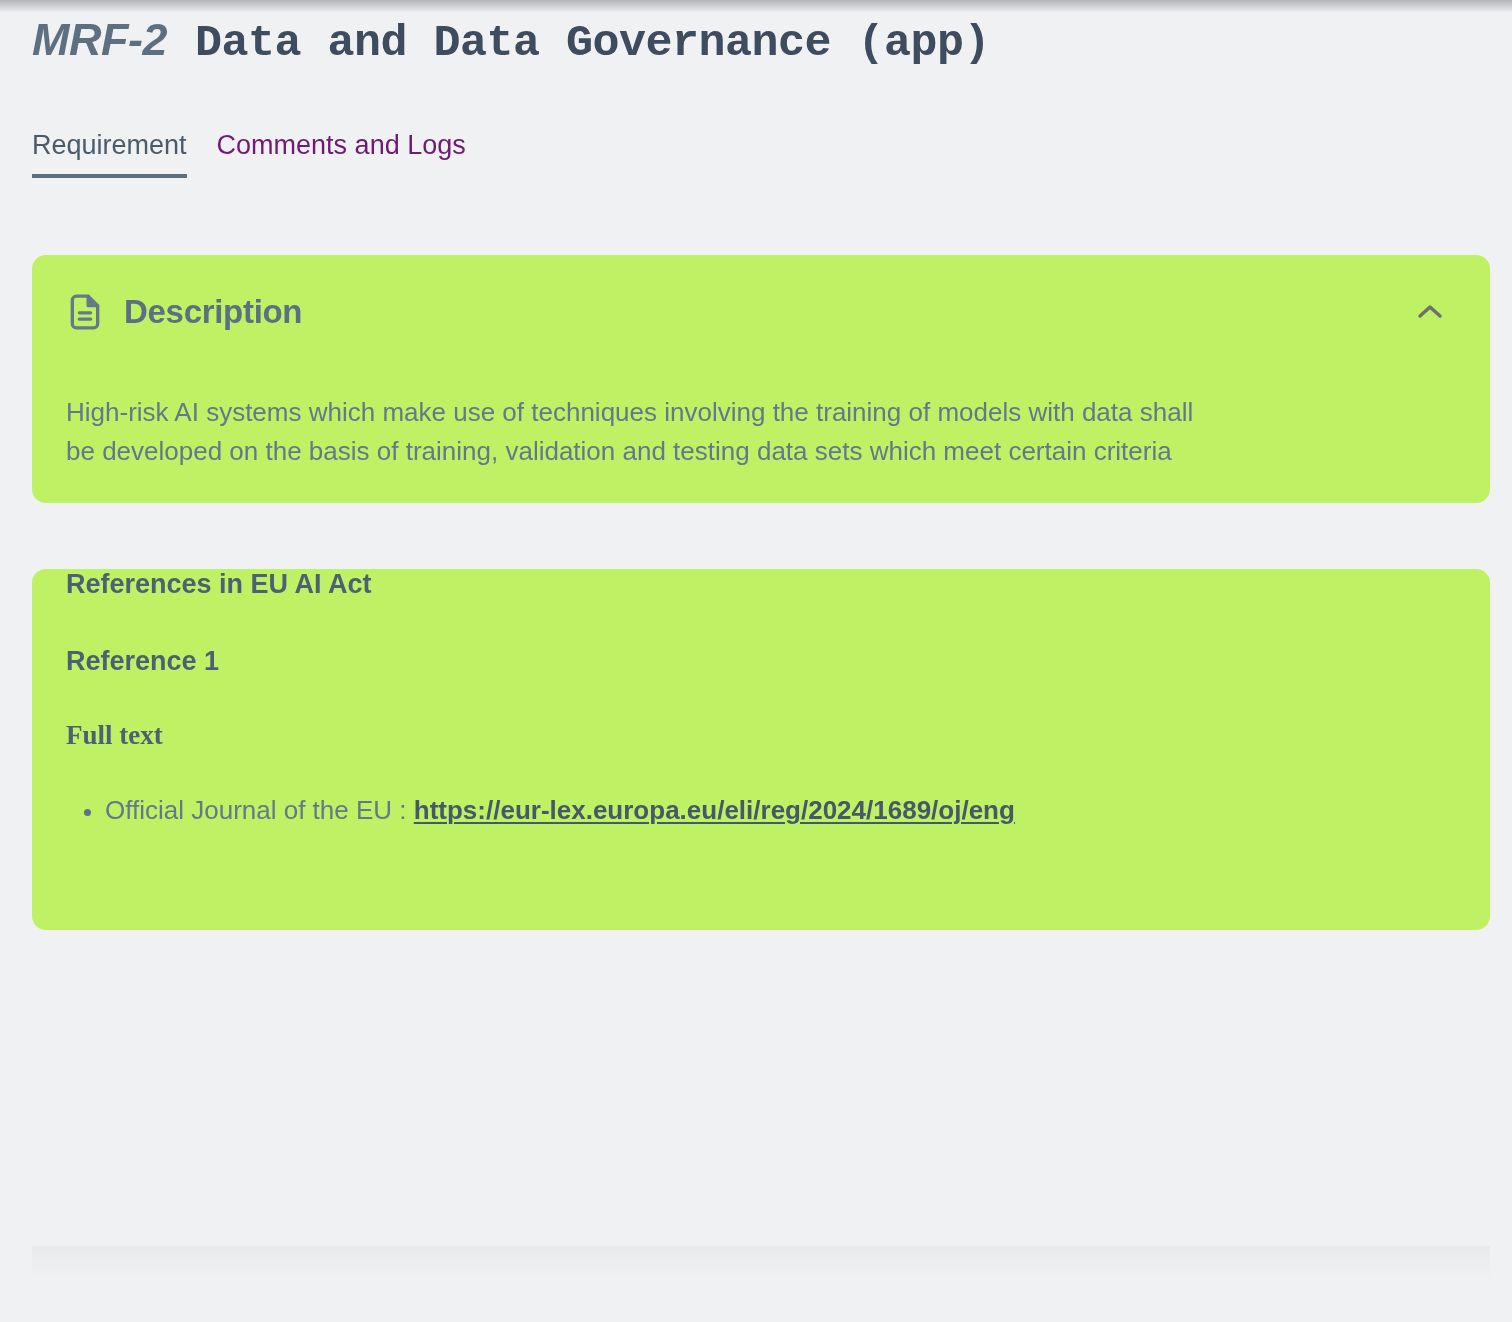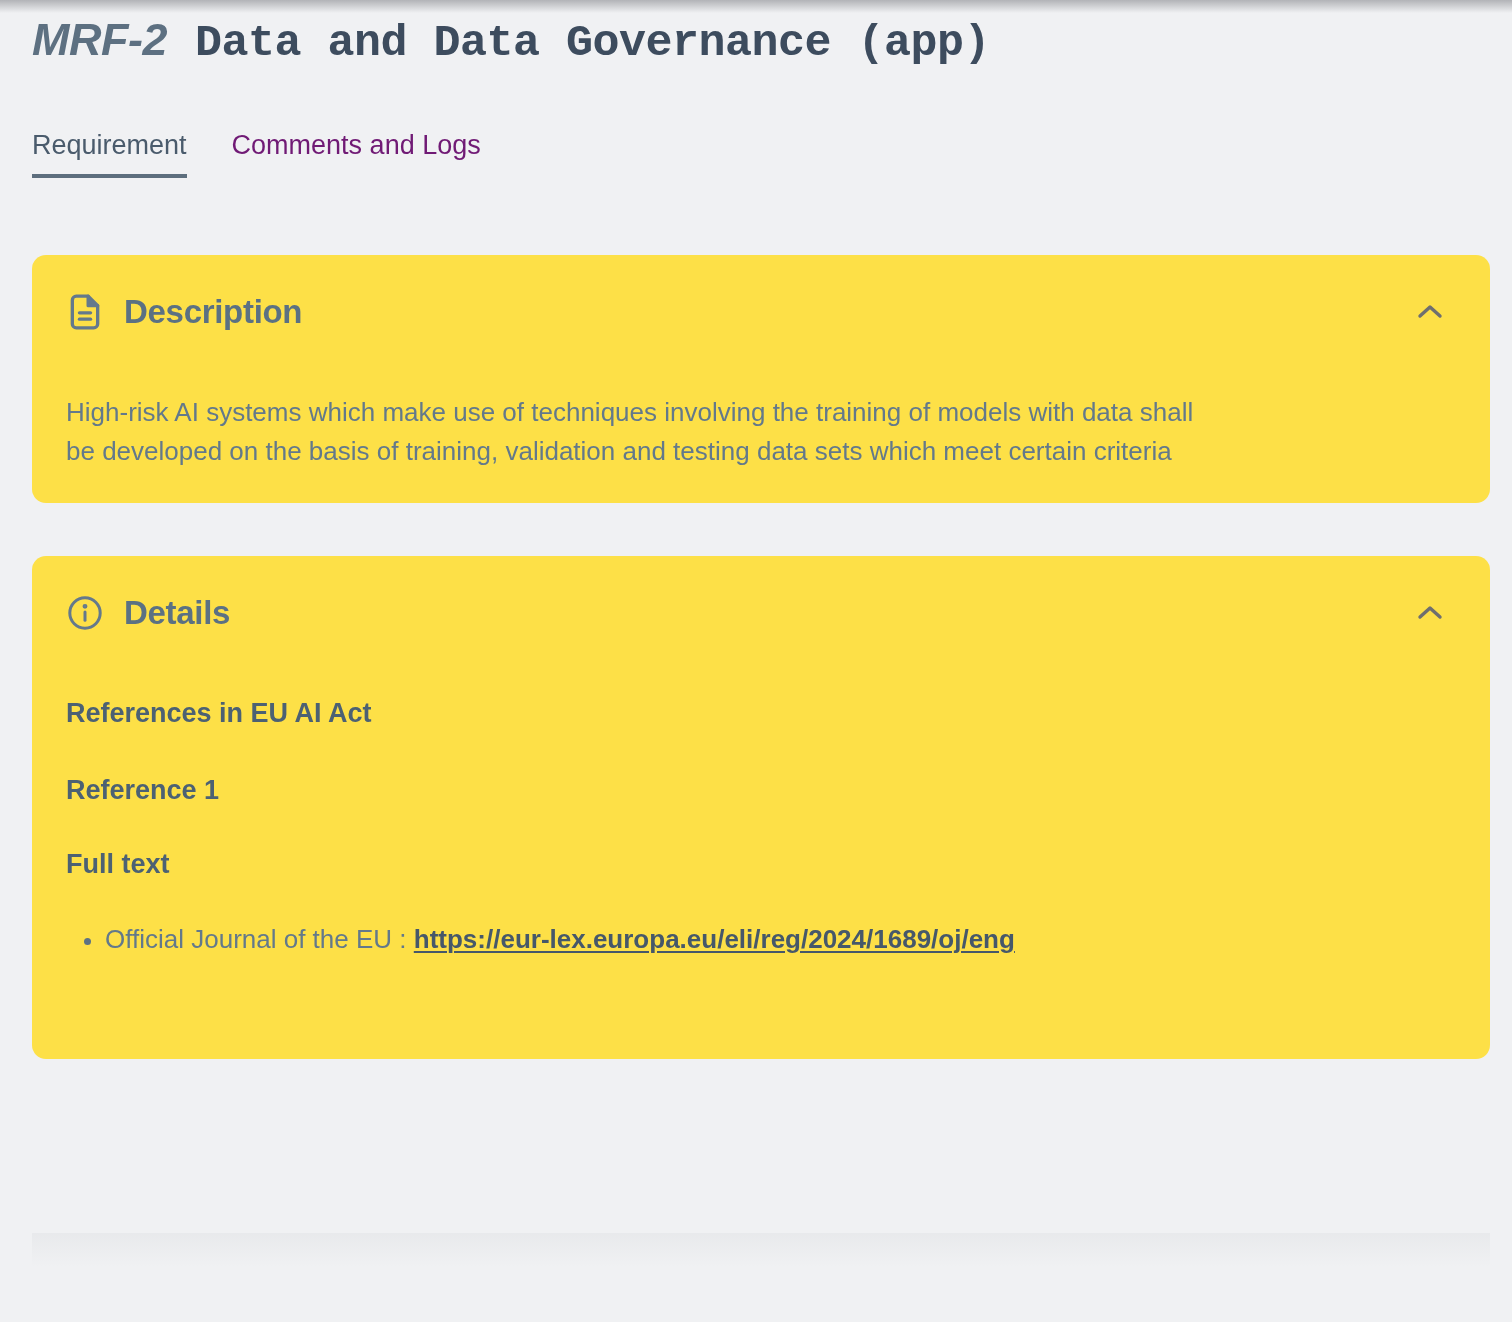--- a/index.html
+++ b/index.html
@@ -41,38 +41,38 @@
     margin: 0;
     font-size: 45px;
     font-weight: 700;
     color: #3d4c5e;
     line-height: 56px;
     font-family: Liberation Mono, monospace;
   }
   
   .tabs {
     display: flex;
-    gap: 45px;
+    gap: 30px;
     margin-top: 57px;
   }
   .tab {
     font-size: 27px;
     line-height: 33px;
     color: #701a75;
     padding-bottom: 12px;
     border-bottom: 4px solid transparent;
     cursor: pointer;
   }
   .tab.active {
     color: #4a5b6c;
     border-bottom-color: #5d6e7d;
   }
   
   .card {
-    background: #fde047;
+    background: #bef264;
     border-radius: 14px;
     padding: 0 34px;
     position: relative;
   }
   .card.description-card { margin-top: 77px; }
   .card.details-card { margin-top: 53px; padding-bottom: 90px; }
 
   .card-header {
     display: flex;
     align-items: center;
@@ -120,21 +120,21 @@
   .details-body { color: #63798b; }
   .sub-head {
     margin: 0;
     font-size: 27px;
     font-weight: 700;
     color: #4c6173;
     line-height: 30px;
   }
   .references-heading { margin-top: 66px; }
   .reference-heading  { margin-top: 47px; }
-  .fulltext-heading   { margin-top: 44px; }
+  .fulltext-heading   { margin-top: 44px; font-family: Liberation Serif, serif; }
 
   ul.detail-list {
     margin: 50px 0 0 0;
     padding-left: 39px;
     list-style: disc;
   }
   ul.detail-list.fulltext-list { margin-top: 46px; }
   ul.detail-list li {
     font-size: 26px;
     line-height: 28px;
@@ -196,37 +196,20 @@
         </span>
       </button>
     </div>
     <div class="desc-body">
       <p>High-risk AI systems which make use of techniques involving the training of models with data shall</p>
       <p>be developed on the basis of training, validation and testing data sets which meet certain criteria</p>
     </div>
   </section>
 
   <section class="card details-card">
-    <div class="card-header">
-      <span class="hdr-icon">
-        <svg viewBox="0 0 24 24" fill="none" stroke="currentColor" stroke-width="1.9" stroke-linecap="round">
-          <circle cx="12" cy="12" r="9.6"></circle>
-          <line x1="12" y1="16.6" x2="12" y2="11.4"></line>
-          <circle cx="12" cy="7.8" r="0.6" fill="currentColor"></circle>
-        </svg>
-      </span>
-      <h2 class="card-title">Details</h2>
-      <button class="collapse-btn">
-        <span style="display:inline-flex;">
-          <svg viewBox="0 0 28 18" fill="none" stroke="currentColor" stroke-width="3.4" stroke-linecap="round" stroke-linejoin="round" style="width:28px;height:18px;">
-            <polyline points="4,13 14,4 24,13"></polyline>
-          </svg>
-        </span>
-      </button>
-    </div>
 
     <div class="details-body">
       <h3 class="sub-head references-heading">References in EU AI Act</h3>
 
       <h4 class="sub-head reference-heading">Reference 1</h4>
 
 
       <h4 class="sub-head fulltext-heading">Full text</h4>
 
       <ul class="detail-list fulltext-list">

